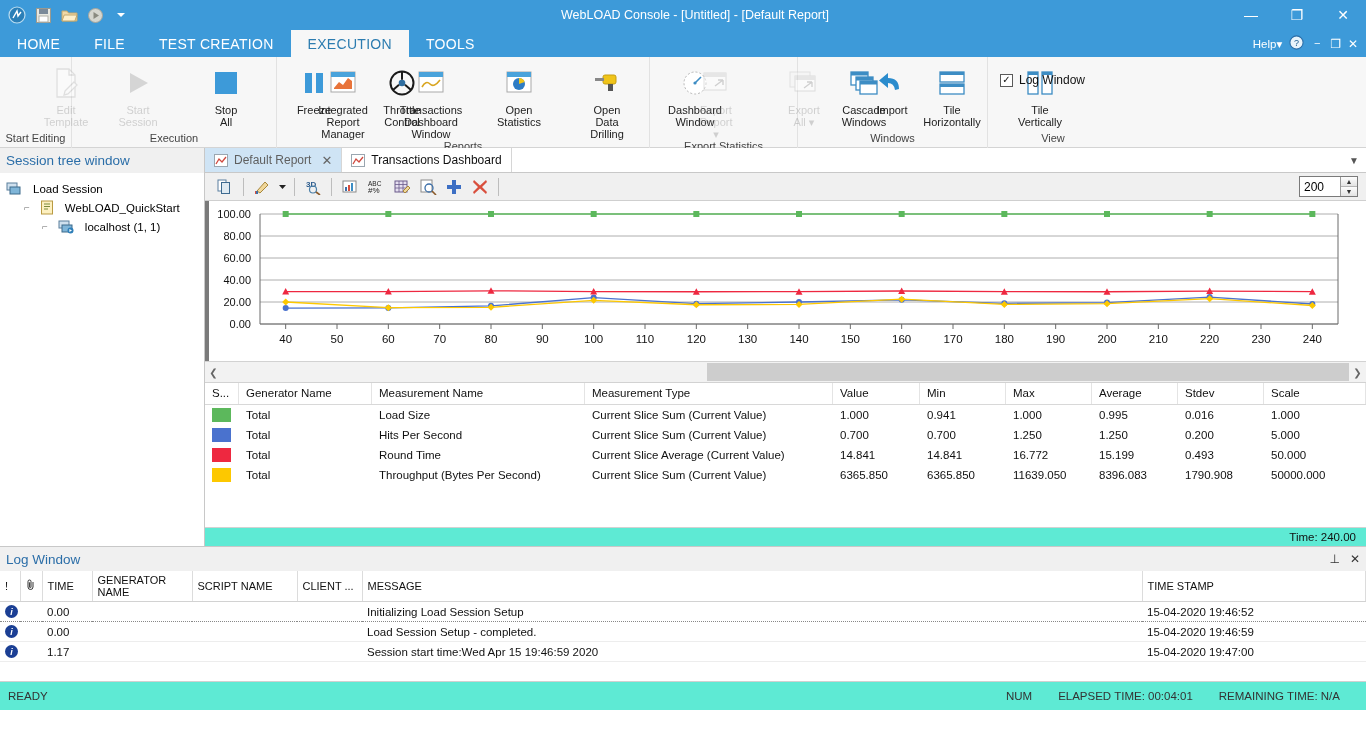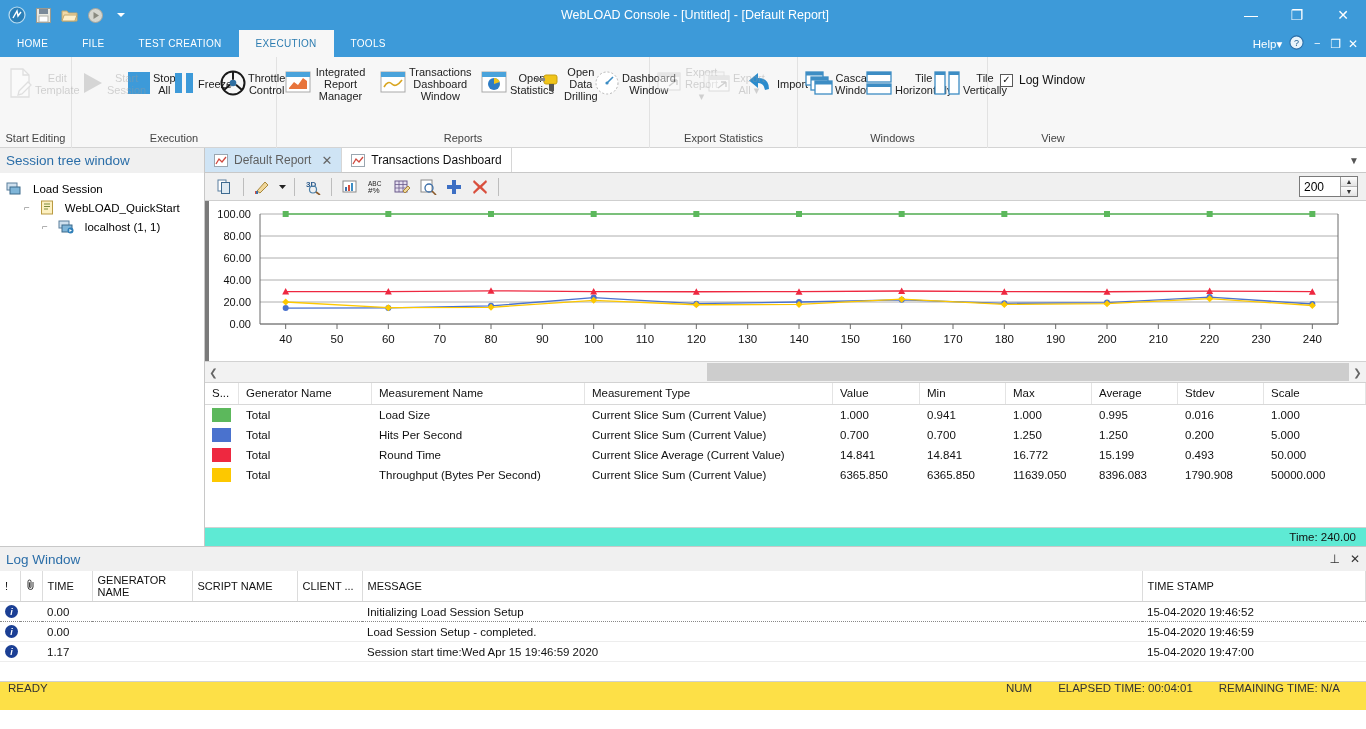--- a/index.html
+++ b/index.html
@@ -33,21 +33,21 @@
     justify-content: center; color: #fff; font-size: 14px;
   }
 
   
   .ribbon-tabs {
     height: 27px; background: #3d9ad9; display: flex; align-items: stretch;
     position: relative;
   }
   .rtab {
     padding: 0 17px; display: flex; align-items: center; color: #fff;
-    font-size: 10px; letter-spacing: .3px;
+    font-size: 14px; letter-spacing: .3px;
   }
   .rtab.active { background: #f7f7f7; color: #2c7cb0; }
   .help-zone {
     margin-left: auto; display: flex; align-items: center; gap: 7px;
     padding-right: 8px; color: #fff; font-size: 11.5px;
   }
   .help-zone .mini { font-size: 12px; cursor: default; }
 
   
   .ribbon {
@@ -57,22 +57,22 @@
   .rgroup {
     display: flex; flex-direction: column; position: relative;
     border-right: 1px solid #e2e2e2; height: 91px;
   }
   .rgroup-items { display: flex; flex: 1; align-items: flex-start; padding-top: 4px; }
   .rgroup-label {
     text-align: center; font-size: 11px; color: #444; padding-bottom: 3px;
     height: 16px; line-height: 13px;
   }
   .rbtn {
-    display: flex; flex-direction: row; align-items: center;
-    width: auto; min-width: 44px; padding: 2px 5px 0; cursor: default;
+    display: flex; flex-direction: column; align-items: center;
+    width: auto; min-width: 44px; padding: 2px 5px 0; cursor: default; margin-left: 44px;
   }
   .rbtn.disabled { opacity: .42; }
   .rbtn-ico { height: 40px; display: flex; align-items: center; justify-content: center; }
   .rbtn-lbl {
     font-size: 11px; color: #222; text-align: center; line-height: 12px;
     white-space: pre-line; margin-top: 1px;
   }
   .rbtn.disabled .rbtn-lbl { color: #9a9a9a; }
   .chk-row { display: flex; align-items: center; gap: 6px; padding: 12px 0 0 12px; }
   .chkbox {
@@ -194,22 +194,22 @@
   }
   table.logtbl tr.sel td { border-top: 1px dotted #888; border-bottom: 1px dotted #888; }
   .info-ico {
     width: 13px; height: 13px; border-radius: 50%; background: #1b3f94;
     color: #fff; font-size: 9px; font-weight: bold; display: flex;
     align-items: center; justify-content: center; font-style: italic;
   }
 
   
   .statusbar {
-    height: 29px; background: #fde047; border-top: 1px solid #d0d0d0;
-    display: flex; align-items: flex-start; font-size: 11.5px; color: #333;
+    height: 29px; background: #5eead4; border-top: 1px solid #d0d0d0;
+    display: flex; align-items: center; font-size: 11.5px; color: #333;
   }
   .sb-ready { padding-left: 8px; }
   .sb-right { margin-left: auto; display: flex; gap: 26px; padding-right: 26px; }
 </style>
 </head>
 <body>
 
 <div class="titlebar">
   <div class="qat">
     <div class="qat-ic">

